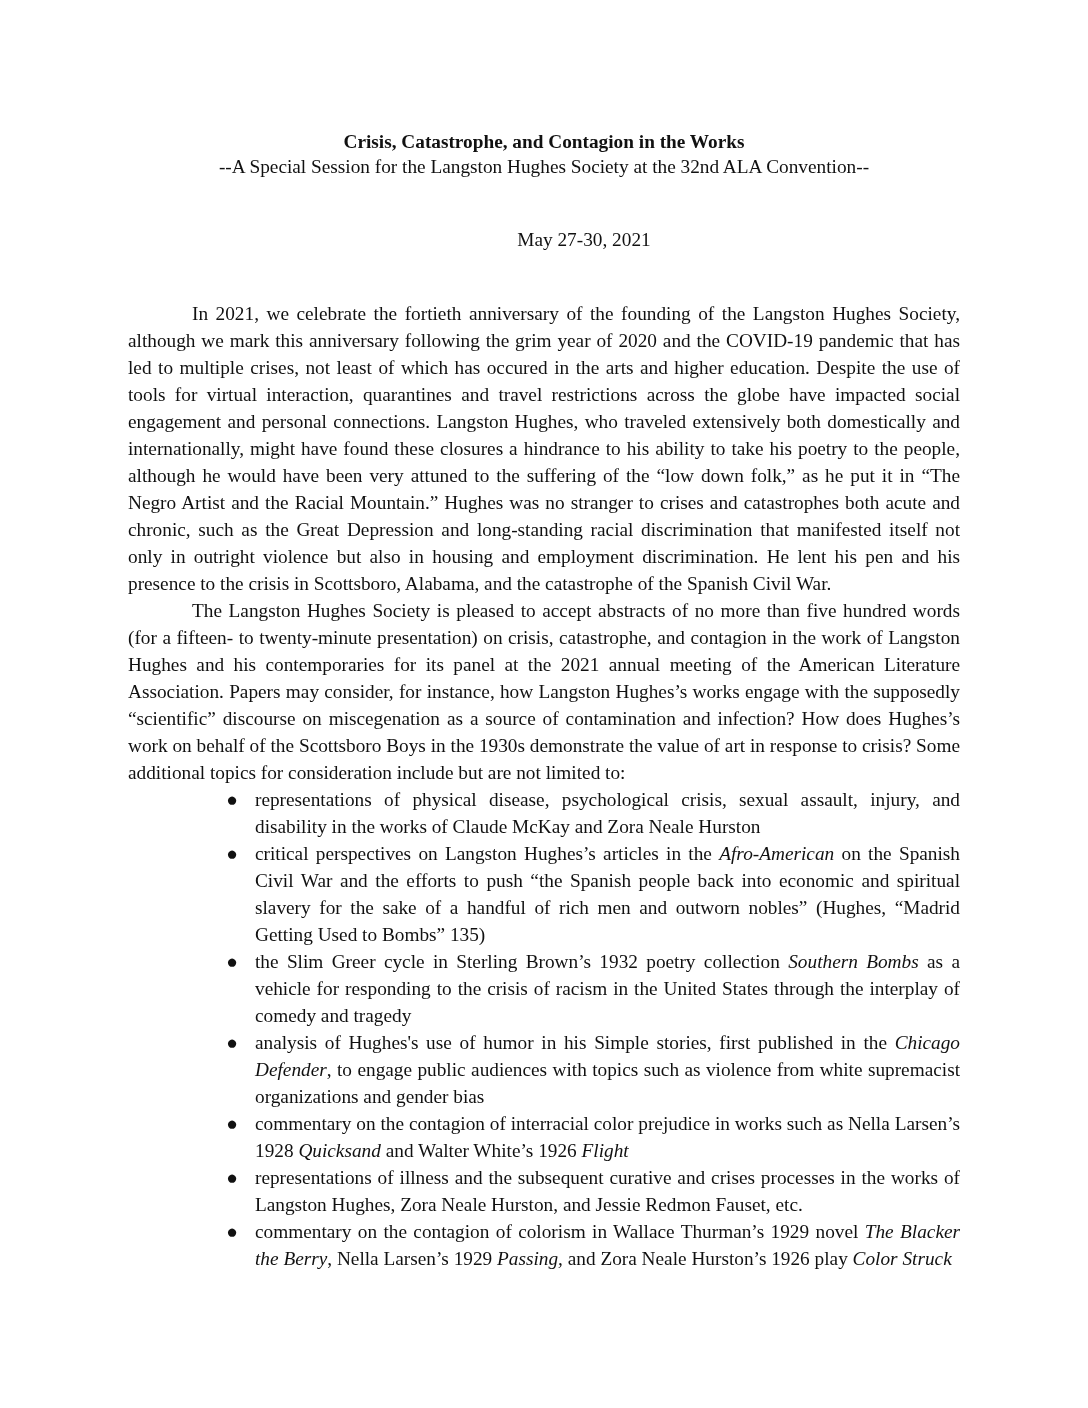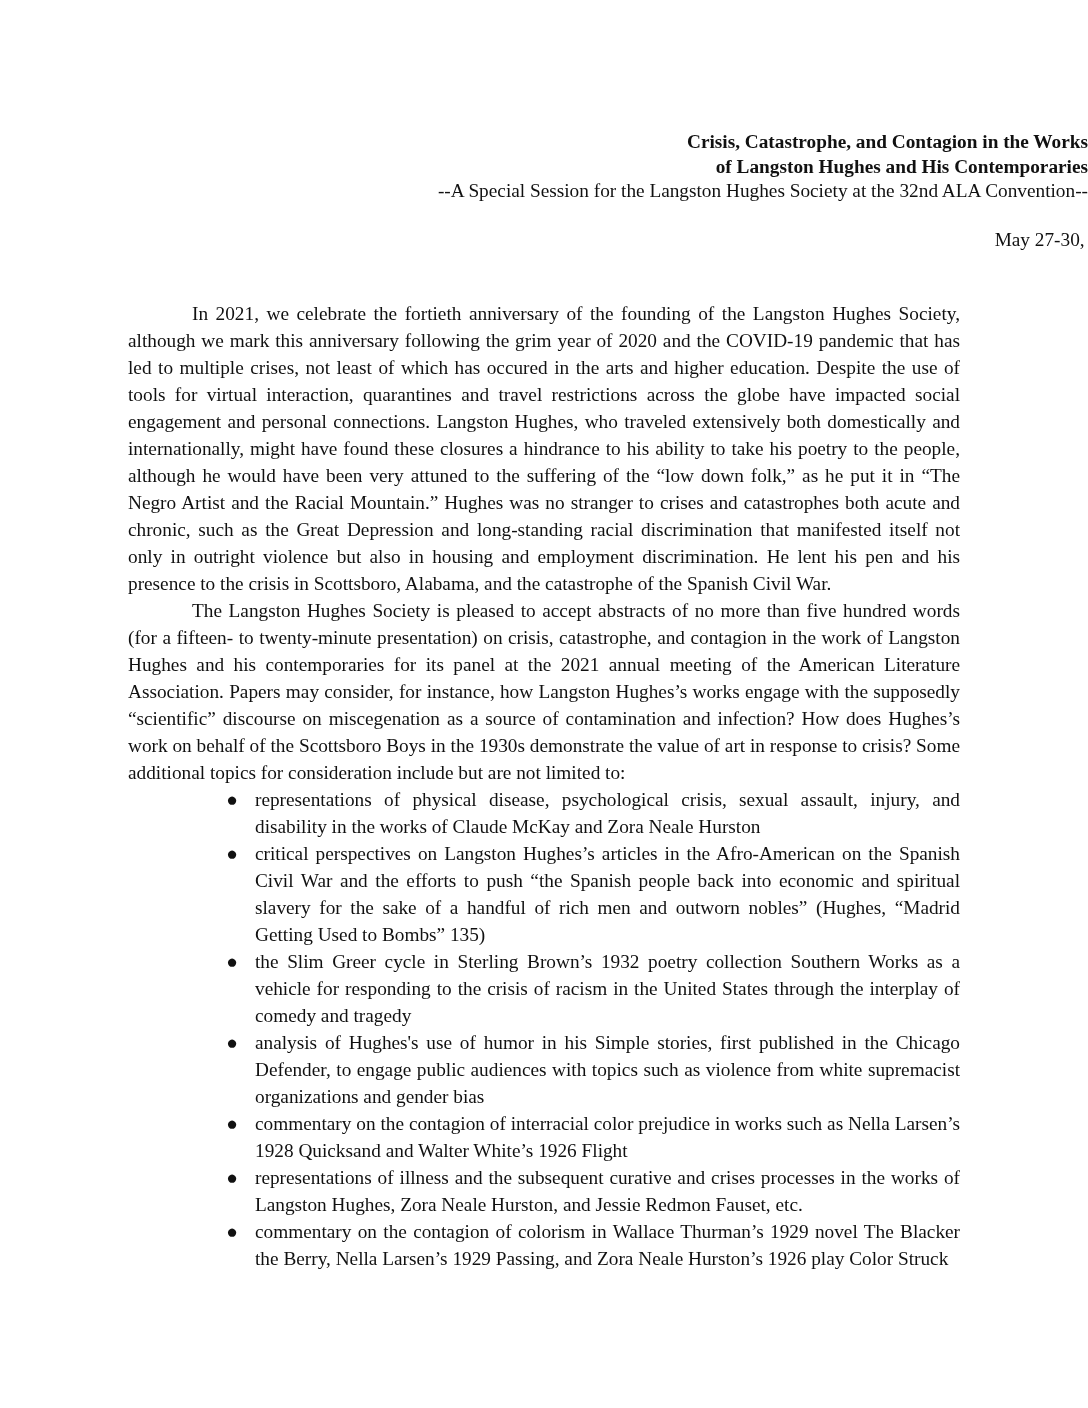--- a/index.html
+++ b/index.html
@@ -1,52 +1,51 @@
 <!DOCTYPE html>
 <html><head>
 <meta charset="utf-8">
 <style>
   html, body { margin: 0; padding: 0; background: #ffffff; }
   body { width: 1088px; height: 1408px; position: relative; overflow: hidden;
          font-family: "Liberation Serif", "DejaVu Serif", serif; color: #111; }
   .page { position: absolute; left: 0; top: 0; width: 1088px; height: 1408px; background: #fff; }
-  .head { position: absolute; left: 0; width: 1088px; text-align: right; font-size: 19.3px; line-height: 24.5px; }
+  .head { position: absolute; left: 0; width: 1088px; text-align: center; font-size: 19.3px; line-height: 24.5px; }
   .title-block { top: 130px; }
   .title-line { font-weight: bold; }
   .date-block { top: 228px; padding-left: 40px; }
   .body-text { position: absolute; left: 128px; width: 832px; top: 300px; font-size: 19.3px; line-height: 27px; text-align: justify; }
   .para { margin: 0; text-indent: 64px; }
   ul.topics { list-style: none; margin: 0; padding: 0 0 0 127px; }
   ul.topics li { position: relative; padding-left: 0; text-align: justify; }
   .bullet { position: absolute; left: -29px; top: 0; width: 12px; text-align: center; }
-  .ital { }
+  .ital { font-style: italic; }
 </style>
 </head>
 <body>
 
 <div class="page">
 
   <div class="head title-block">
     <div class="title-line">Crisis, Catastrophe, and Contagion in the Works</div>
-    <div class="title-line">of Langston Hughes and His Contemporaries</div>
     <div>--A Special Session for the Langston Hughes Society at the 32nd ALA Convention--</div>
   </div>
 
   <div class="head date-block">
     <div>May 27-30, 2021</div>
   </div>
 
   <div class="body-text">
     <p class="para">In 2021, we celebrate the fortieth anniversary of the founding of the Langston Hughes Society, although we mark this anniversary following the grim year of 2020 and the COVID-19 pandemic that has led to multiple crises, not least of which has occured in the arts and higher education. Despite the use of tools for virtual interaction, quarantines and travel restrictions across the globe have impacted social engagement and personal connections. Langston Hughes, who traveled extensively both domestically and internationally, might have found these closures a hindrance to his ability to take his poetry to the people, although he would have been very attuned to the suffering of the “low down folk,” as he put it in “The Negro Artist and the Racial Mountain.” Hughes was no stranger to crises and catastrophes both acute and chronic, such as the Great Depression and long-standing racial discrimination that manifested itself not only in outright violence but also in housing and employment discrimination. He lent his pen and his presence to the crisis in Scottsboro, Alabama, and the catastrophe of the Spanish Civil War.</p>
     <p class="para">The Langston Hughes Society is pleased to accept abstracts of no more than five hundred words (for a fifteen- to twenty-minute presentation) on crisis, catastrophe, and contagion in the work of Langston Hughes and his contemporaries for its panel at the 2021 annual meeting of the American Literature Association. Papers may consider, for instance, how Langston Hughes’s works engage with the supposedly “scientific” discourse on miscegenation as a source of contamination and infection? How does Hughes’s work on behalf of the Scottsboro Boys in the 1930s demonstrate the value of art in response to crisis? Some additional topics for consideration include but are not limited to:</p>
 
     <ul class="topics">
       <li><span class="bullet">●</span><span>representations of physical disease, psychological crisis, sexual assault, injury, and disability in the works of Claude McKay and Zora Neale Hurston</span></li>
       <li><span class="bullet">●</span><span>critical perspectives on Langston Hughes’s articles in the </span><span class="ital">Afro-American</span><span> on the Spanish Civil War and the efforts to push “the Spanish people back into economic and spiritual slavery for the sake of a handful of rich men and outworn nobles” (Hughes, “Madrid Getting Used to Bombs” 135)</span></li>
-      <li><span class="bullet">●</span><span>the Slim Greer cycle in Sterling Brown’s 1932 poetry collection </span><span class="ital">Southern Works</span><span> as a vehicle for responding to the crisis of racism in the United States through the interplay of comedy and tragedy</span></li>
+      <li><span class="bullet">●</span><span>the Slim Greer cycle in Sterling Brown’s 1932 poetry collection </span><span class="ital">Southern Bombs</span><span> as a vehicle for responding to the crisis of racism in the United States through the interplay of comedy and tragedy</span></li>
       <li><span class="bullet">●</span><span>analysis of Hughes's use of humor in his Simple stories, first published in the </span><span class="ital">Chicago Defender</span><span>, to engage public audiences with topics such as violence from white supremacist organizations and gender bias</span></li>
       <li><span class="bullet">●</span><span>commentary on the contagion of interracial color prejudice in works such as Nella Larsen’s 1928 </span><span class="ital">Quicksand</span><span> and Walter White’s 1926 </span><span class="ital">Flight</span></li>
       <li><span class="bullet">●</span><span>representations of illness and the subsequent curative and crises processes in the works of Langston Hughes, Zora Neale Hurston, and Jessie Redmon Fauset, etc.</span></li>
       <li><span class="bullet">●</span><span>commentary on the contagion of colorism in Wallace Thurman’s 1929 novel </span><span class="ital">The Blacker the Berry</span><span>, Nella Larsen’s 1929 </span><span class="ital">Passing,</span><span> and Zora Neale Hurston’s 1926 play </span><span class="ital">Color Struck</span></li>
     </ul>
   </div>
 
 </div>
 
 </body></html>

